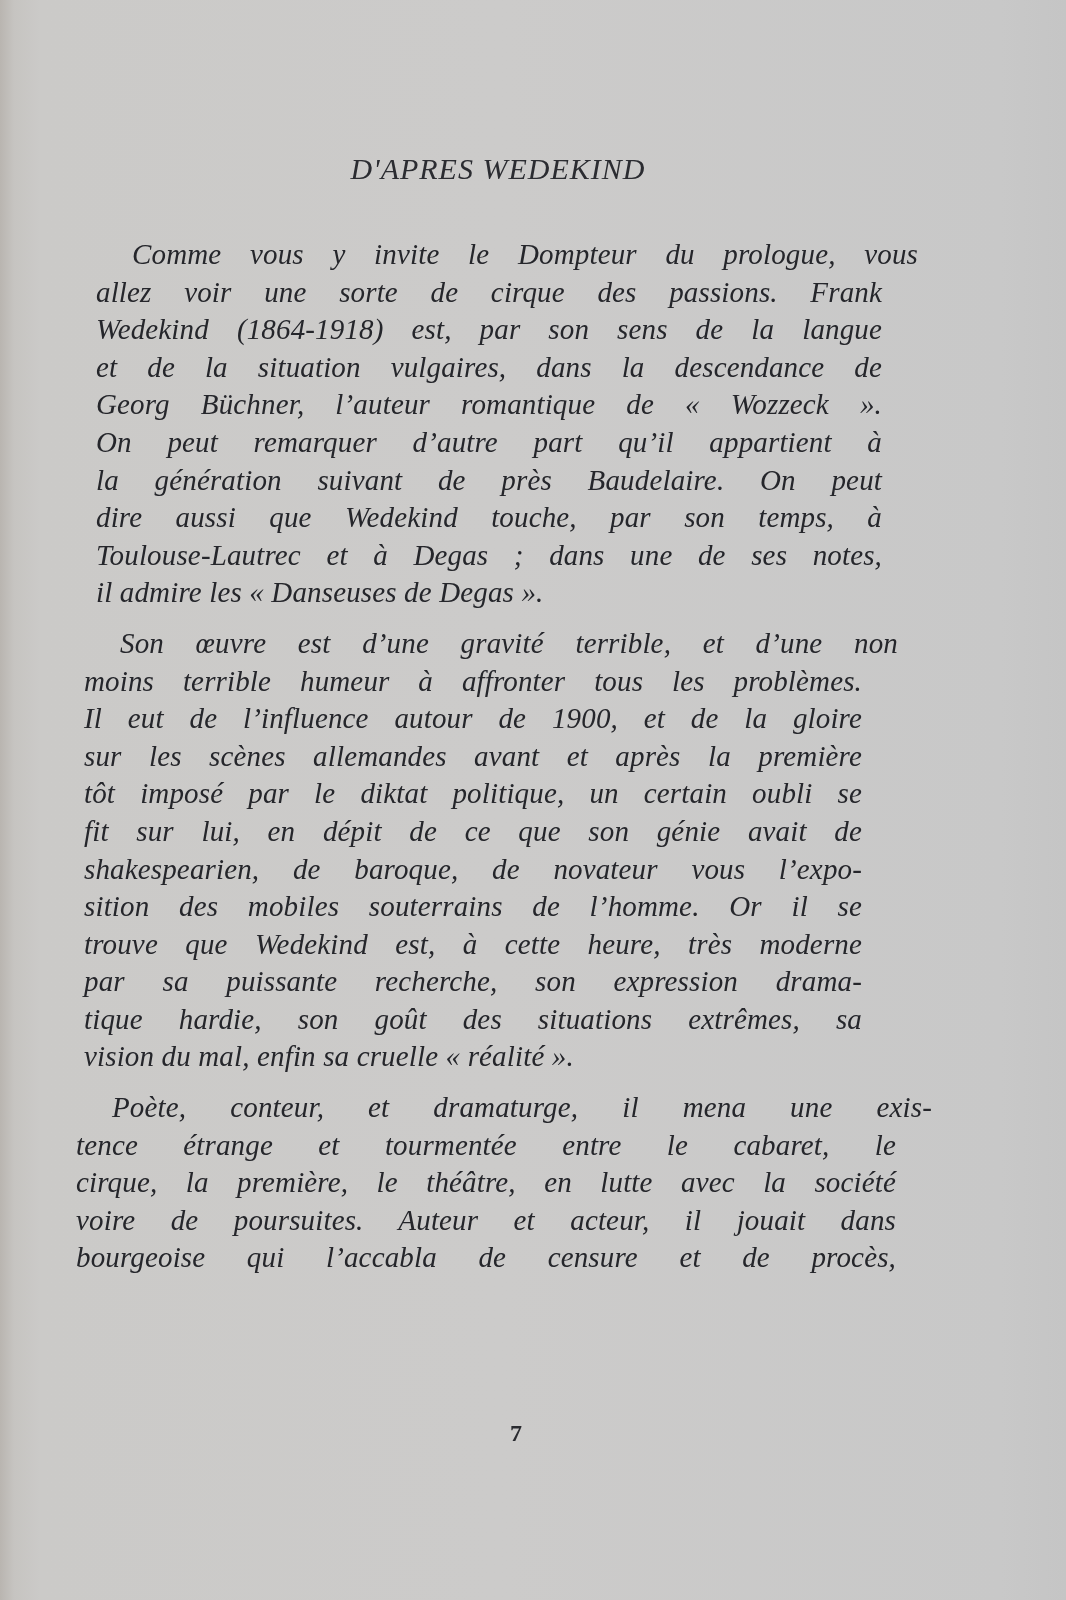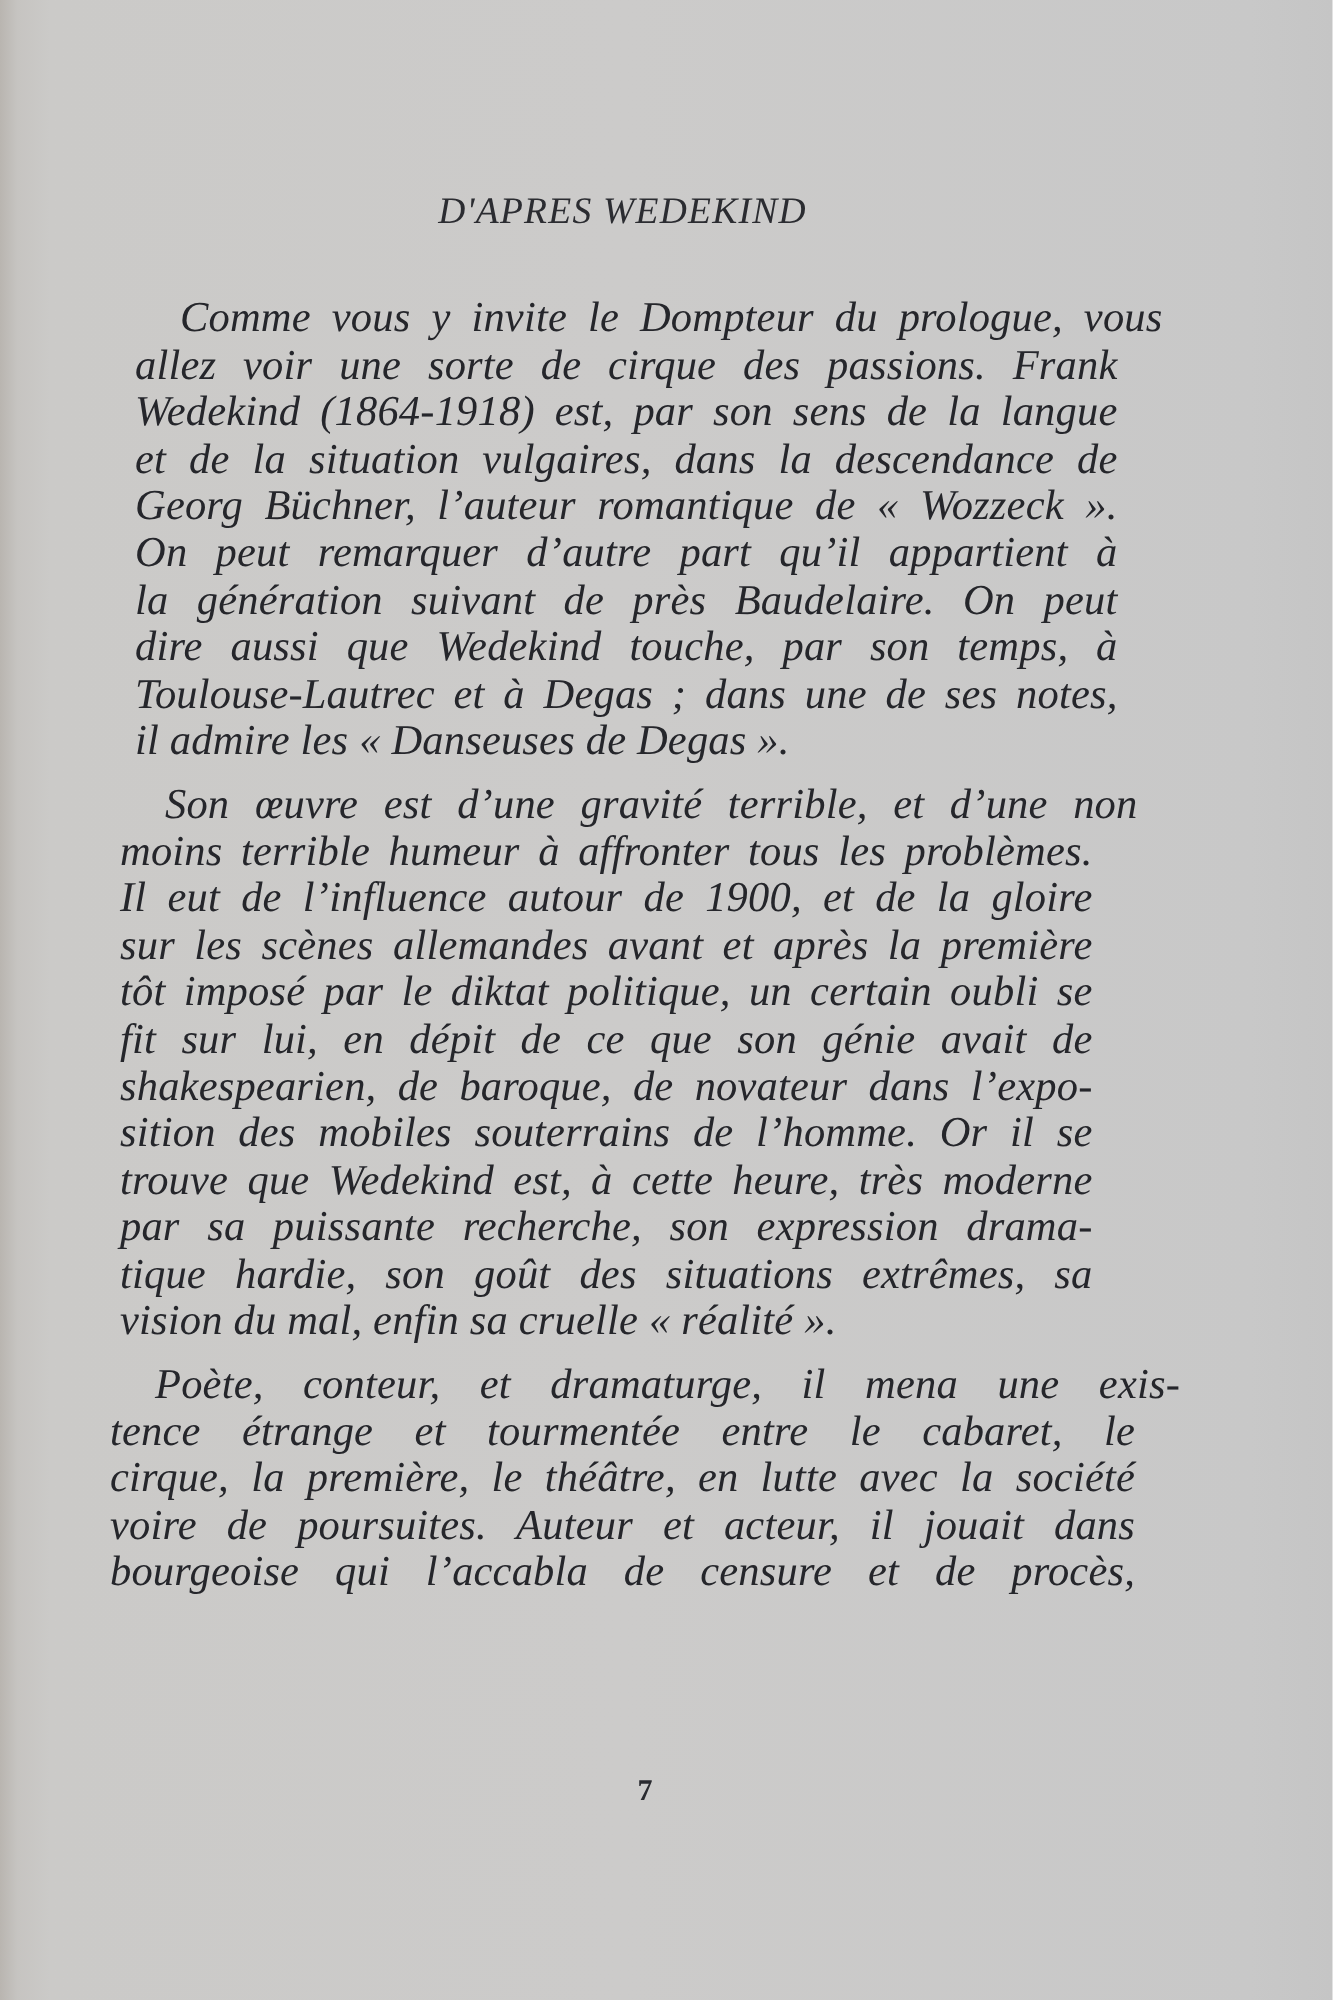--- a/index.html
+++ b/index.html
@@ -33,24 +33,24 @@
       font-size: 30px;
       letter-spacing: 1px;
       color: #2b2c31;
       margin: 0;
       font-weight: normal;
       transform: translateX(-35px);
     }
     .body-text {
       position: absolute;
       top: 236px;
-      left: 100px;
+      left: 88px;
       width: 820px;
       font-style: italic;
-      font-size: 34px;
+      font-size: 29px;
       line-height: 37.6px;
       letter-spacing: 0.15px;
     }
     .para {
       margin: 0 0 13px 0;
     }
     .line {
       display: block;
       white-space: nowrap;
       text-align: justify;
@@ -98,21 +98,21 @@
         <span class="line">Toulouse-Lautrec et à Degas ; dans une de ses notes,</span>
         <span class="line last">il admire les « Danseuses de Degas ».</span>
       </div>
     <div class="para p2">
         <span class="line indent">Son œuvre est d’une gravité terrible, et d’une non</span>
         <span class="line">moins terrible humeur à affronter tous les problèmes.</span>
         <span class="line">Il eut de l’influence autour de 1900, et de la gloire</span>
         <span class="line">sur les scènes allemandes avant et après la première</span>
         <span class="line">tôt imposé par le diktat politique, un certain oubli se</span>
         <span class="line">fit sur lui, en dépit de ce que son génie avait de</span>
-        <span class="line">shakespearien, de baroque, de novateur dans l’expo-</span>
+        <span class="line">shakespearien, de baroque, de novateur vous l’expo-</span>
         <span class="line">sition des mobiles souterrains de l’homme. Or il se</span>
         <span class="line">trouve que Wedekind est, à cette heure, très moderne</span>
         <span class="line">par sa puissante recherche, son expression drama-</span>
         <span class="line">tique hardie, son goût des situations extrêmes, sa</span>
         <span class="line last">vision du mal, enfin sa cruelle « réalité ».</span>
       </div>
     <div class="para p3">
         <span class="line indent">Poète, conteur, et dramaturge, il mena une exis-</span>
         <span class="line">tence étrange et tourmentée entre le cabaret, le</span>
         <span class="line">cirque, la première, le théâtre, en lutte avec la société</span>

